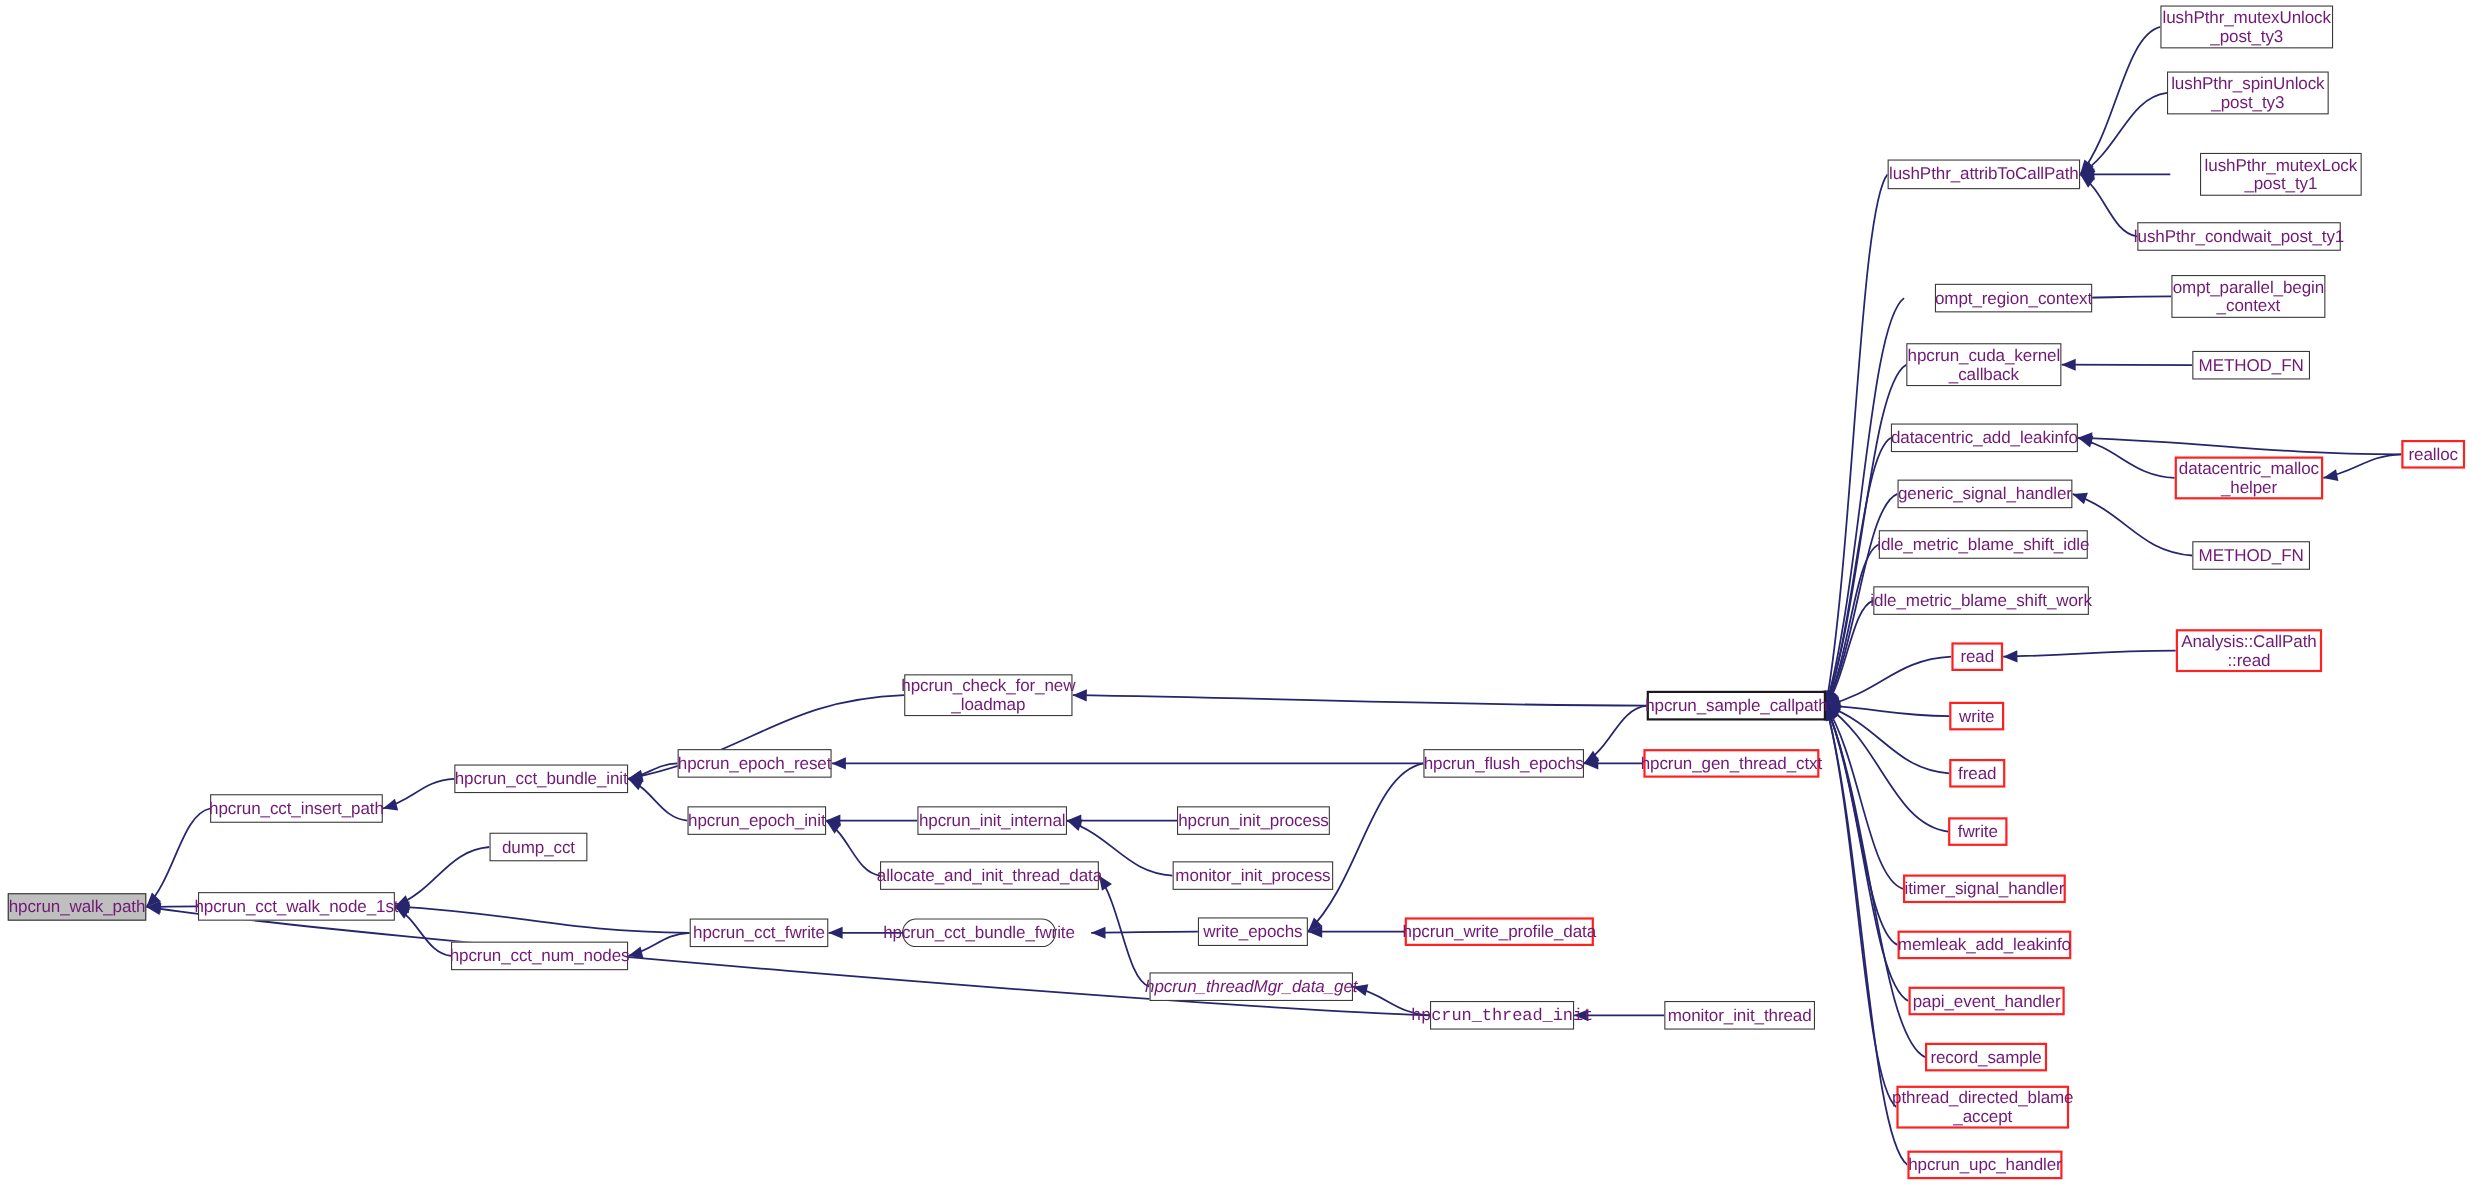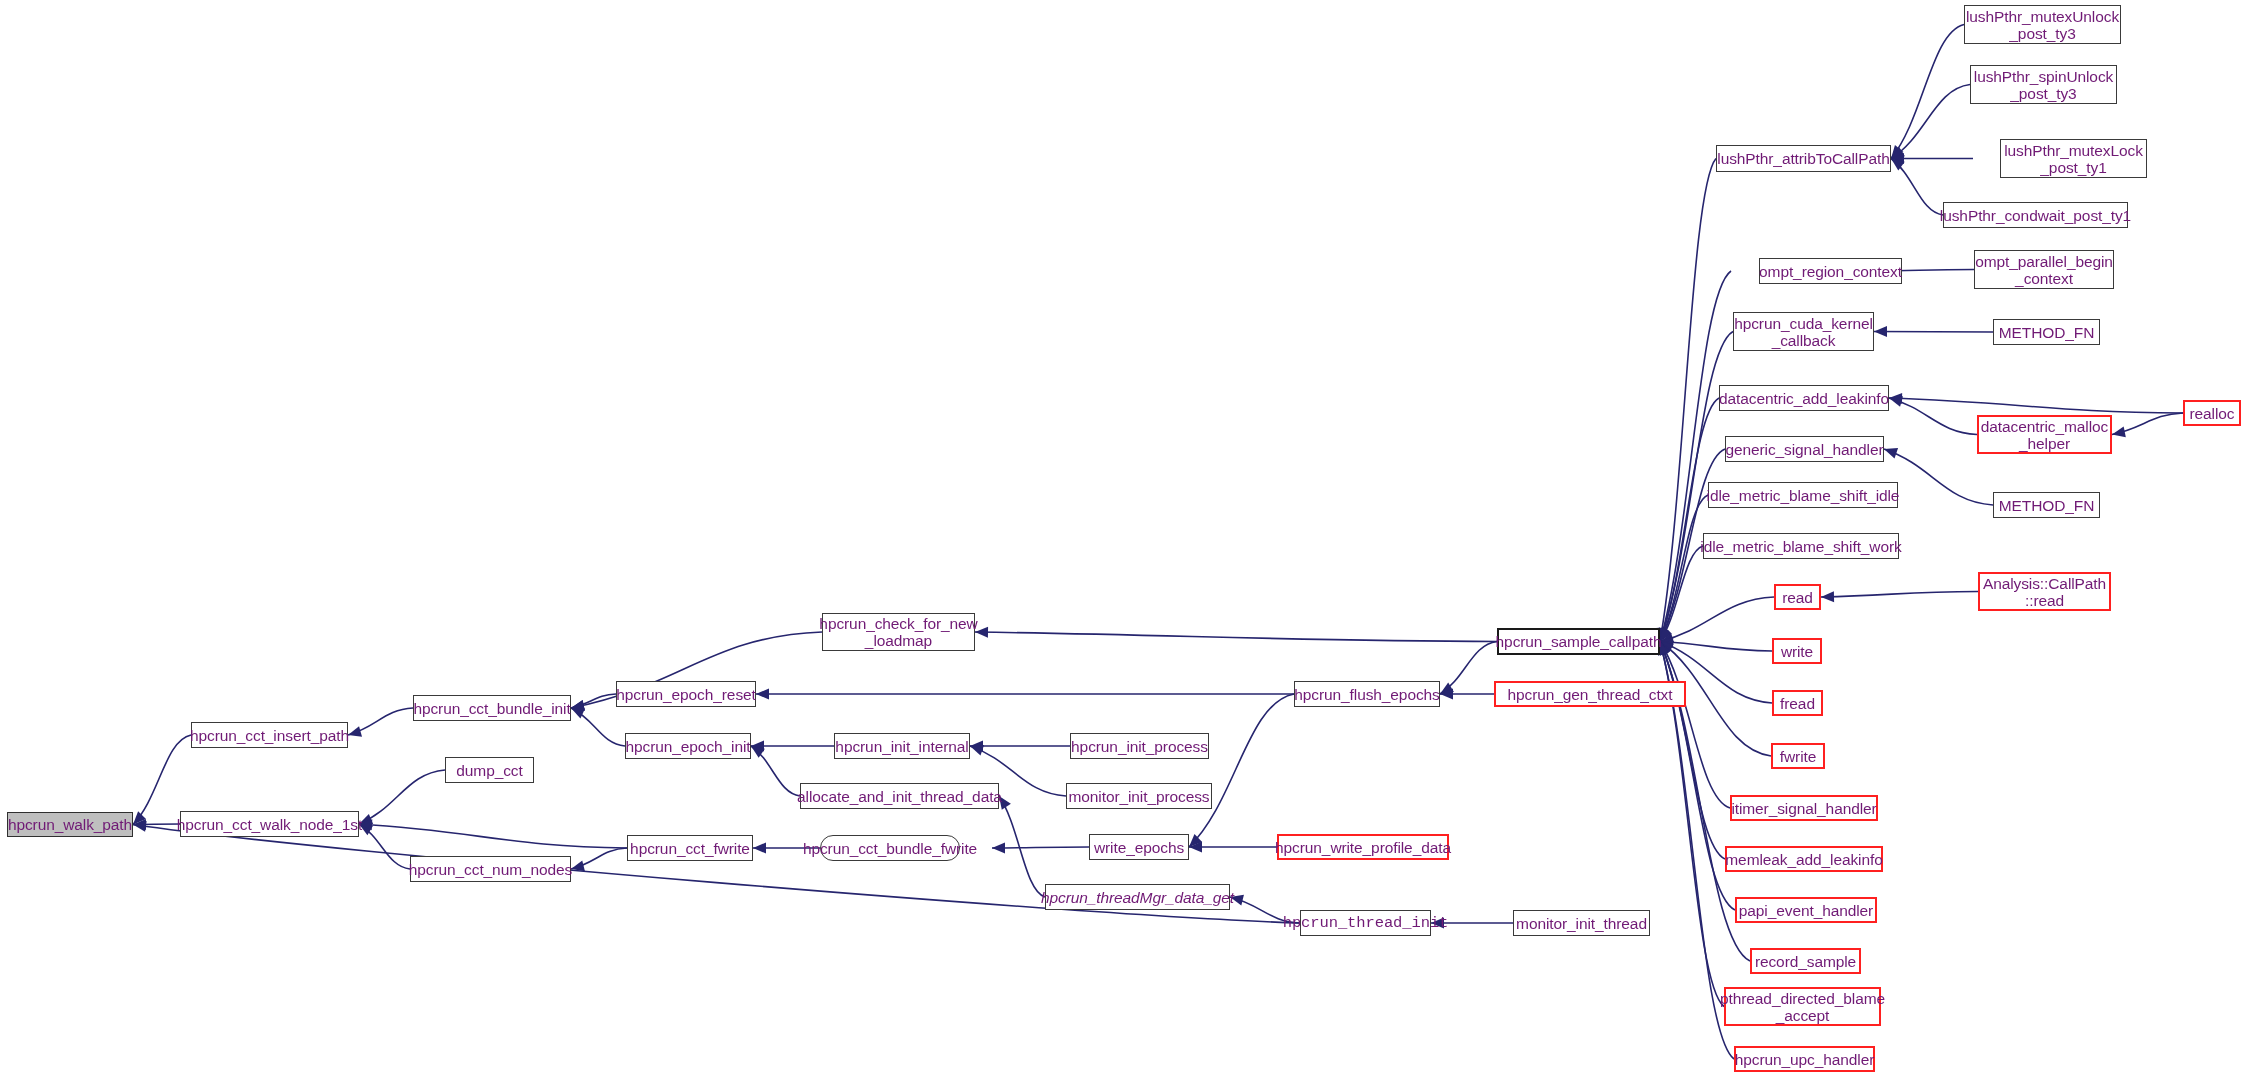--- a/index.html
+++ b/index.html
@@ -194,21 +194,21 @@
       <div class="node dark" style="left: 1045px; top: 884px; width: 185px; height: 26px; font-style: italic;">hpcrun_threadMgr_data_get</div>
       <div class="node dark" style="left: 834px; top: 733px; width: 136px; height: 26px;">hpcrun_init_internal</div>
       <div class="node dark" style="left: 1070px; top: 733px; width: 139px; height: 26px;">hpcrun_init_process</div>
       <div class="node dark" style="left: 1066px; top: 783px; width: 146px; height: 26px;">monitor_init_process</div>
       <div class="node dark" style="left: 1089px; top: 834px; width: 100px; height: 26px;">write_epochs</div>
       <div class="node red" style="left: 1277px; top: 834px; width: 172px; height: 26px;">hpcrun_write_profile_data</div>
       <div class="node dark" style="left: 1294px; top: 681px; width: 146px; height: 26px;">hpcrun_flush_epochs</div>
       <div class="node dark" style="left: 1300px; top: 910px; width: 131px; height: 26px; font-family: Liberation Mono, monospace;">hpcrun_thread_init</div>
       <div class="node dark" style="left: 1513px; top: 910px; width: 137px; height: 26px;">monitor_init_thread</div>
       <div class="node focus" style="left: 1497px; top: 628px; width: 163px; height: 27px;">hpcrun_sample_callpath</div>
-      <div class="node red" style="left: 1494px; top: 681px; width: 192px; height: 26px;">hpcrun_gen_thread_ctxt</div>
+      <div class="node red" style="left: 1494px; top: 681px; width: 160px; height: 26px;">hpcrun_gen_thread_ctxt</div>
       <div class="node dark" style="left: 1716px; top: 145px; width: 175px; height: 27px;">lushPthr_attribToCallPath</div>
       <div class="node dark" style="left: 1964px; top: 5px; width: 157px; height: 39px;">lushPthr_mutexUnlock
 _post_ty3</div>
       <div class="node dark" style="left: 1970px; top: 65px; width: 147px; height: 39px;">lushPthr_spinUnlock
 _post_ty3</div>
       <div class="node dark" style="left: 1973px; top: 139px; width: 147px; height: 39px; margin-left: 27px;">lushPthr_mutexLock
 _post_ty1</div>
       <div class="node dark" style="left: 1943px; top: 202px; width: 185px; height: 26px;">lushPthr_condwait_post_ty1</div>
       <div class="node dark" style="left: 1731px; top: 258px; width: 143px; height: 26px; margin-left: 28px;">ompt_region_context</div>
       <div class="node dark" style="left: 1974px; top: 250px; width: 140px; height: 39px;">ompt_parallel_begin

